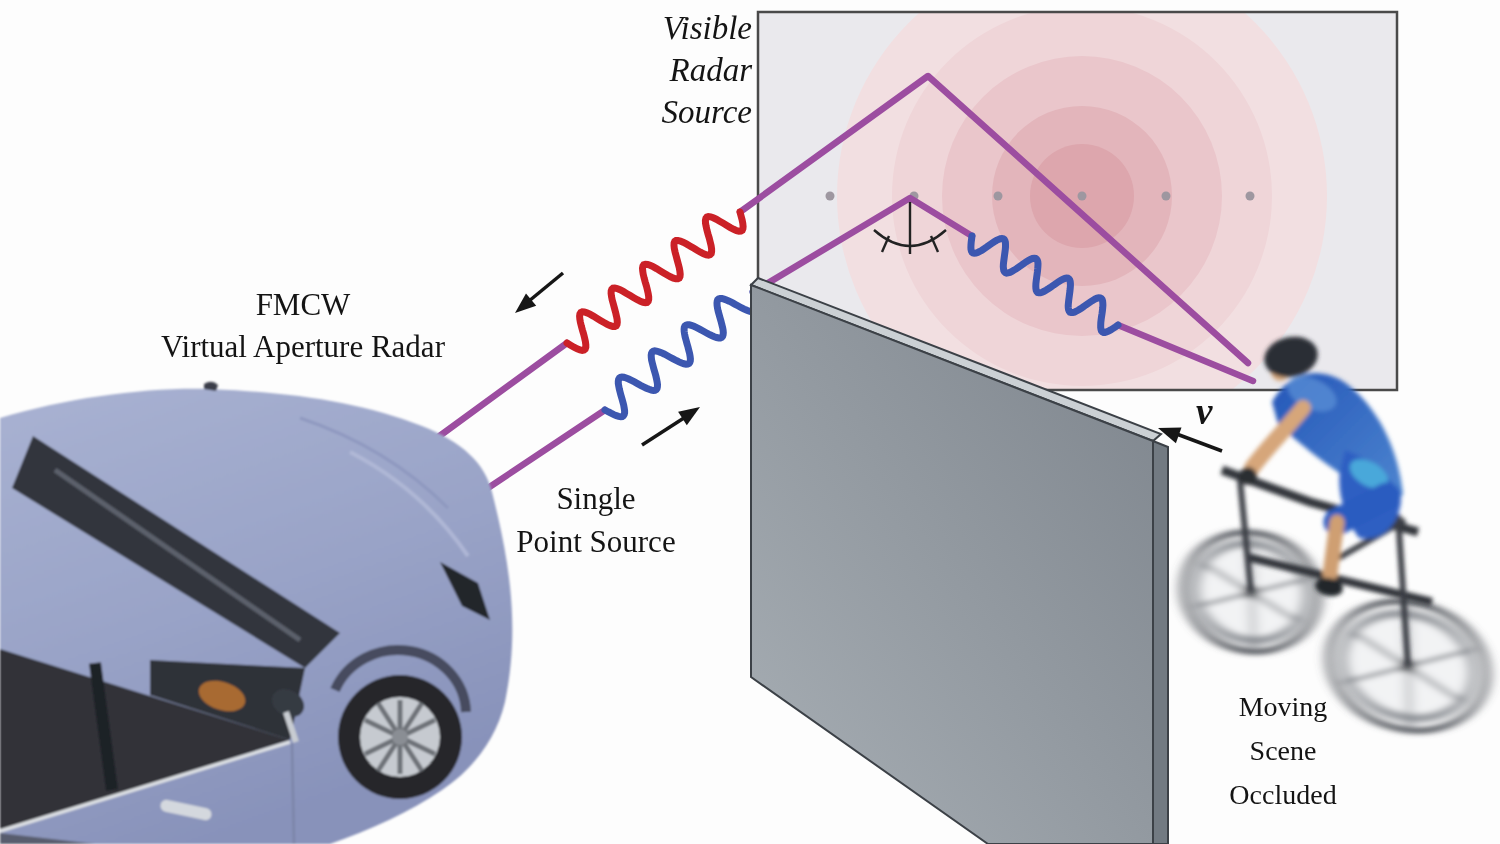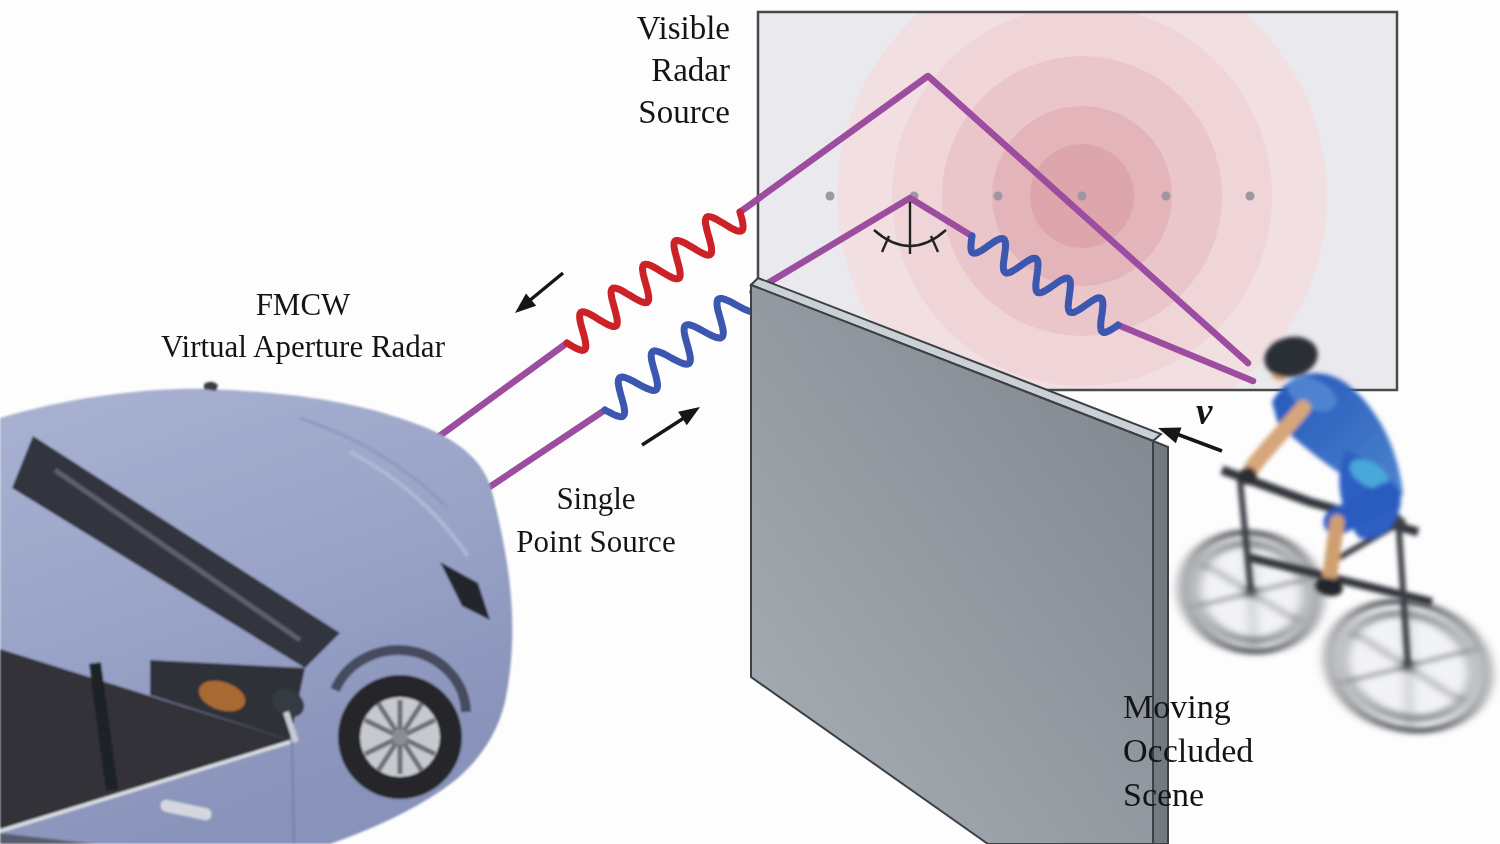--- a/index.html
+++ b/index.html
@@ -1,24 +1,24 @@
 <!DOCTYPE html>
 <html><head>
 <meta charset="utf-8">
 <style>
   html,body{margin:0;padding:0;background:#fff;}
   #canvas{position:relative;width:1500px;height:844px;background:#fdfdfd;overflow:hidden;
           font-family:"Liberation Serif","DejaVu Serif",serif;}
   #diagram{position:absolute;left:0;top:0;}
   .label{position:absolute;color:#141414;line-height:42px;}
   .label div{white-space:nowrap;}
-  .lbl-relay{top:7px;right:770px;text-align:right;font-size:33px;}
+  .lbl-relay{top:7px;right:748px;text-align:right;font-size:33px;font-style:italic;}
   .lbl-radar{top:284px;left:83px;width:440px;text-align:center;font-size:31px;line-height:42px;}
   .lbl-source{top:477px;left:446px;width:300px;text-align:center;font-size:31px;line-height:43px;}
-  .lbl-scene{top:685px;left:1123px;width:320px;font-size:34px;line-height:44px;}
+  .lbl-scene{top:685px;left:1123px;width:320px;text-align:center;font-size:28px;line-height:44px;}
   .lbl-v{top:392px;left:1196px;font-size:37px;font-style:italic;font-weight:bold;line-height:40px;}
 </style>
 </head>
 <body>
 
 <div id="canvas">
 
 <svg id="diagram" width="1500" height="844" viewBox="0 0 1500 844">
   <defs>
     <clipPath id="panelClip">
@@ -180,17 +180,17 @@
 
 <div class="label lbl-radar">
   <div>FMCW</div>
   <div>Virtual Aperture Radar</div>
 </div>
 
 <div class="label lbl-v">v</div>
 
 <div class="label lbl-scene">
   <div>Moving</div>
+  <div>Scene</div>
   <div>Occluded</div>
-  <div>Scene</div>
 </div>
 
 </div>
 
 </body></html>

